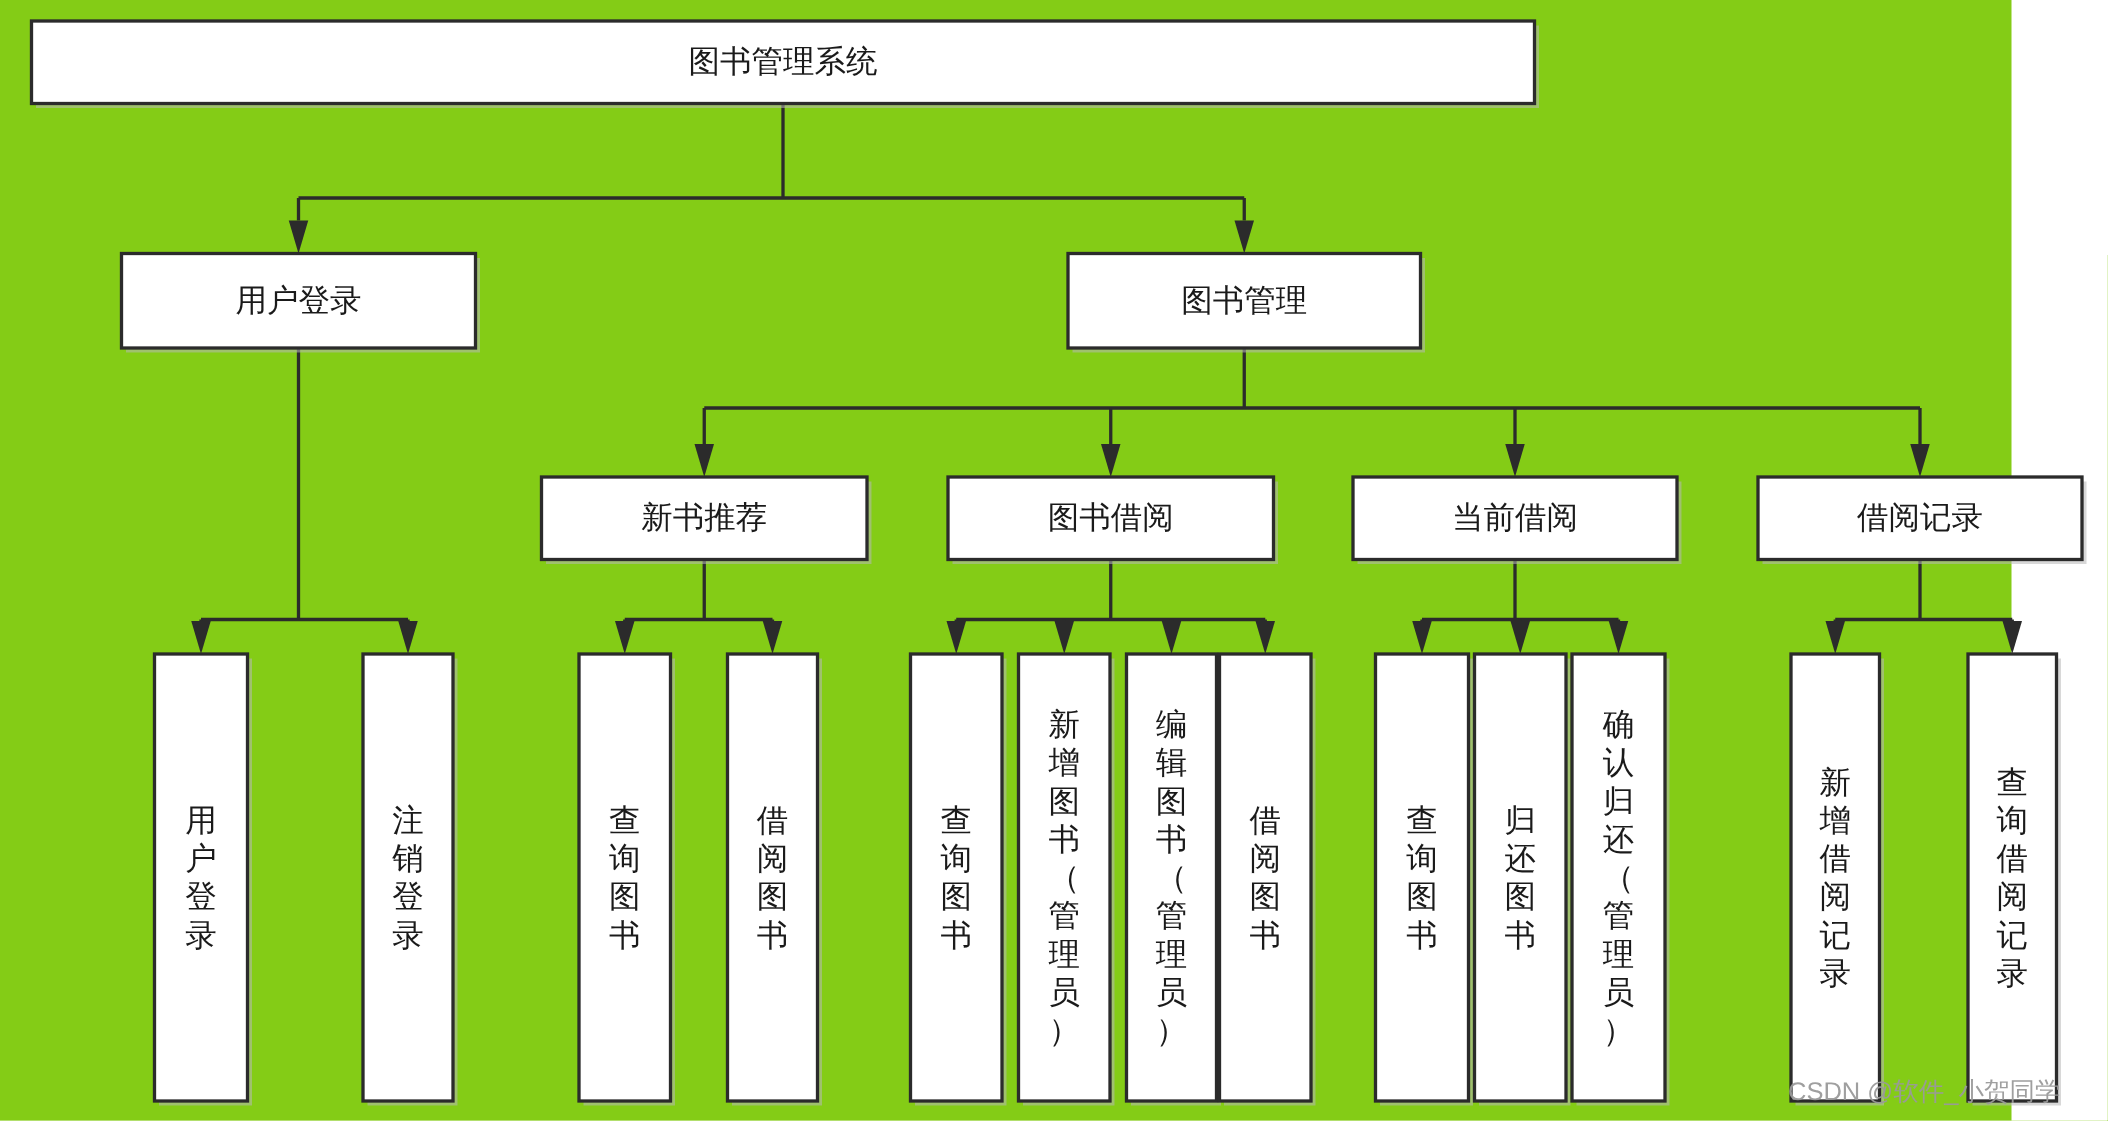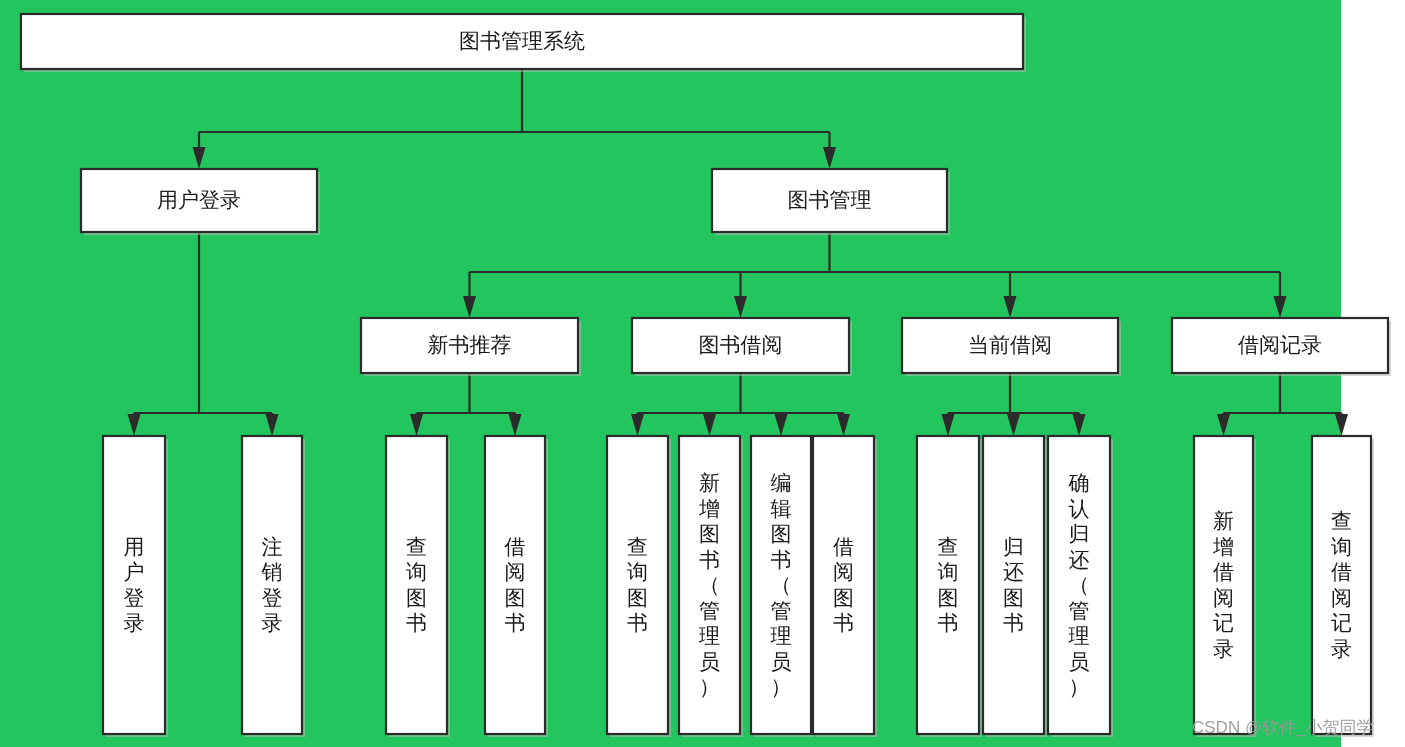--- a/index.html
+++ b/index.html
@@ -12,21 +12,21 @@
     width: 1405px;
     height: 747px;
     font-family: "Liberation Sans", "DejaVu Sans", sans-serif;
     overflow: hidden;
     position: relative;
   }
   #diagram-root {
     position: relative;
     width: 1341px;
     height: 747px;
-    background: #22c55e;
+    background: #84cc16;
   }
   svg.diagram-canvas {
     position: absolute;
     left: 0;
     top: 0;
     width: 1405px;
     height: 747px;
     display: block;
   }
   .node-box {

